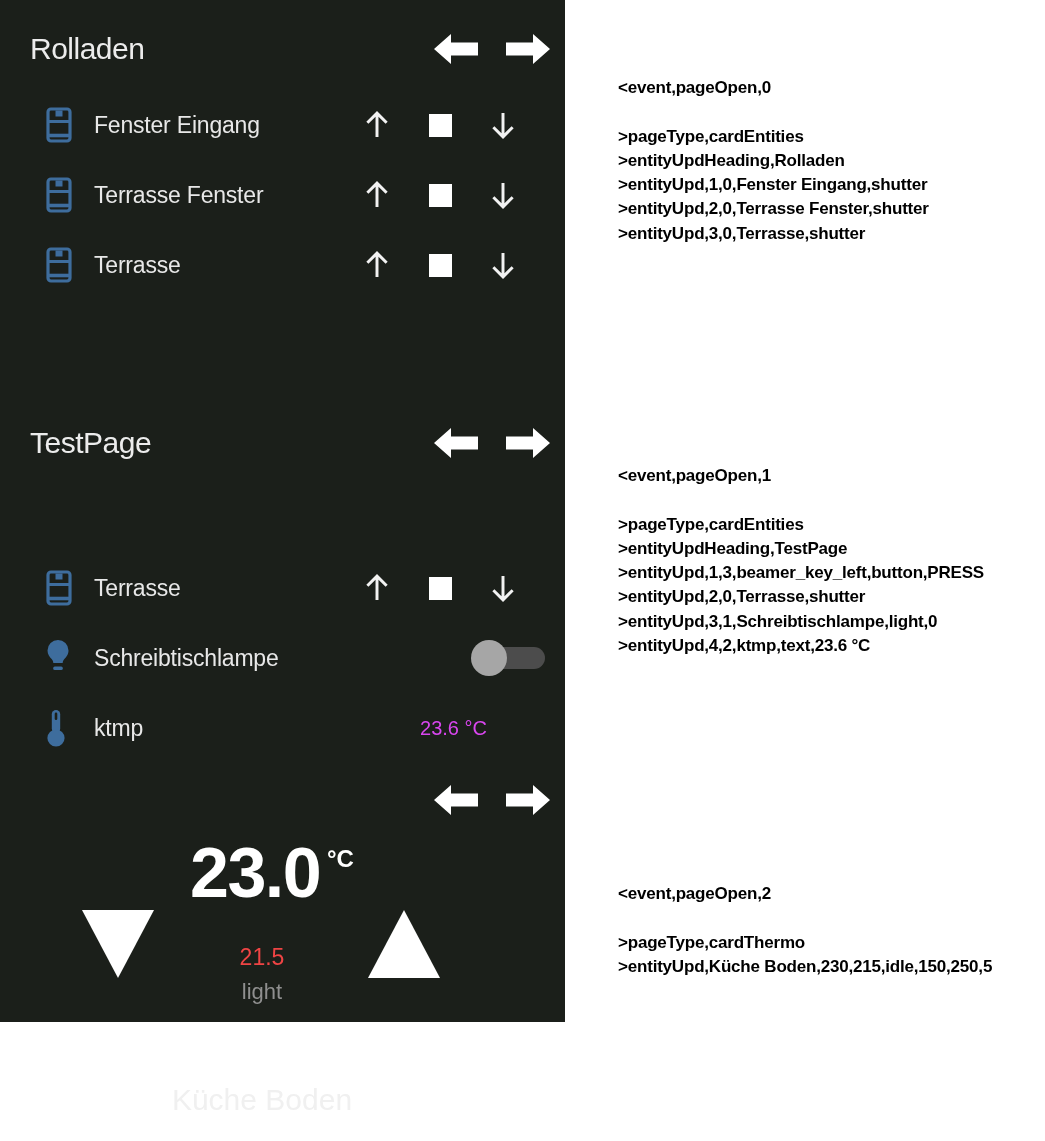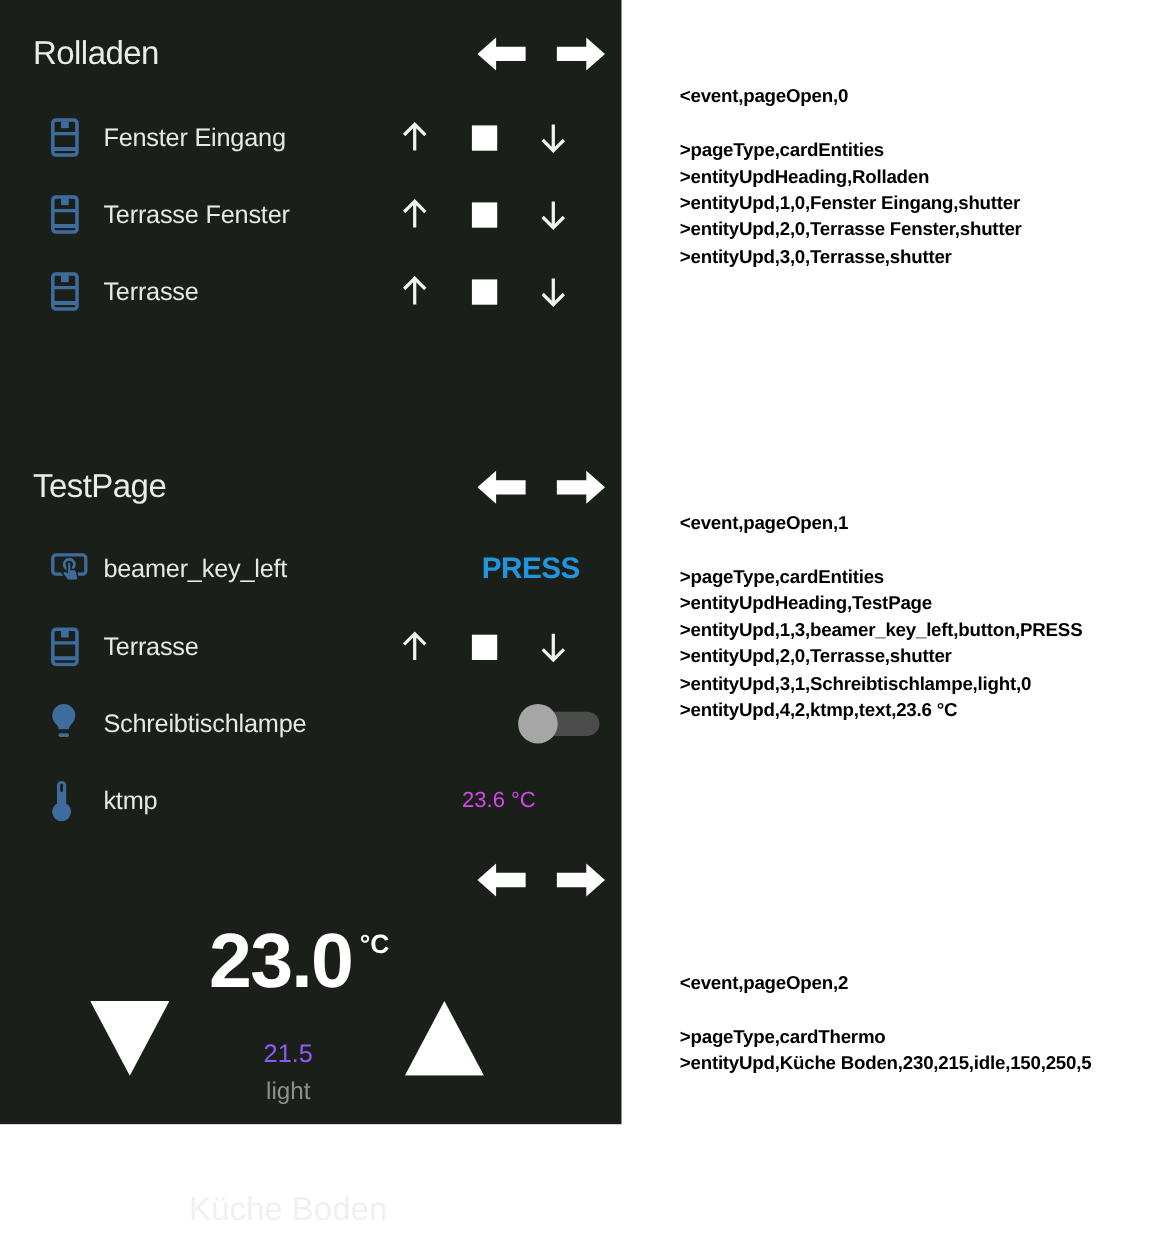--- a/index.html
+++ b/index.html
@@ -71,21 +71,21 @@
     line-height:1; letter-spacing:-1.5px; color:#ffffff; white-space:nowrap;text-align:right;
   }
   .big-temp-unit {
     position:absolute; left:327px; top:845px; font-size:24px; font-weight:700; color:#ffffff;
   }
   .temp-down, .temp-up { position:absolute; width:72px; height:68px; background:#ffffff; }
   .temp-down { left:82px;  top:910px; clip-path:polygon(0 0, 100% 0, 50% 100%); }
   .temp-up   { left:368px; top:910px; clip-path:polygon(50% 0, 100% 100%, 0 100%); }
   .target-temp {
     position:absolute; left:262px; top:944px; transform:translateX(-50%);
-    font-size:23px; color:#8b5cf6;
+    font-size:23px; color:#ef4444;
   }
   .thermo-status {
     position:absolute; left:262px; top:979px; transform:translateX(-50%);
     font-size:22px; color:#8f8f8f;
   }
   .thermo-name {
     position:absolute; left:262px; top:1083px; transform:translateX(-50%);
     font-size:30px; color:#f0f0f0; white-space:nowrap;
   }
 
@@ -198,29 +198,20 @@
       <h1 class="card-title" style="top:43px">TestPage</h1>
       <div class="nav-arrows" style="top:45px">
         <svg width="44" height="34" viewBox="0 0 44 34">
           <polygon points="0,17 17,2 17,10.5 44,10.5 44,23.5 17,23.5 17,32" fill="#ffffff"></polygon>
         </svg>
         <svg width="44" height="34" viewBox="0 0 44 34">
           <polygon points="44,17 27,2 27,10.5 0,10.5 0,23.5 27,23.5 27,32" fill="#ffffff"></polygon>
         </svg>
       </div>
 
-      <div class="entity-row" style="top:101px">
-        <svg class="entity-icon" width="34" height="32" viewBox="0 0 34 32">
-          <rect x="2" y="3.5" width="30" height="17.5" rx="3" fill="none" stroke="#3e6d9d" stroke-width="3"></rect>
-          <circle cx="17" cy="12" r="4.6" fill="none" stroke="#3e6d9d" stroke-width="2.6"></circle>
-          <path d="M15.2 11.5 v7.6 l-2.4-1.3 -2.2 2.2 4.9 6.5 h7 c1.6 0 2.6-1.1 2.3-2.6 l-1.3-5.4 c-.3-1.2-1.2-1.8-2.3-1.8 h-2.7 v-5.2 a1.65 1.65 0 0 0 -3.3 0 z" fill="#3e6d9d" stroke="#1b1f1a" stroke-width="1.4"></path>
-        </svg>
-        <span class="entity-label">beamer_key_left</span>
-        <span class="press-value">PRESS</span>
-      </div>
 
       <div class="entity-row" style="top:172px">
         <svg class="entity-icon" width="26" height="36" viewBox="0 0 26 36">
           <rect x="2" y="2" width="22" height="32" rx="3" fill="none" stroke="#3e6d9d" stroke-width="3.2"></rect>
           <line x1="2" y1="14.5" x2="24" y2="14.5" stroke="#3e6d9d" stroke-width="3"></line>
           <line x1="2" y1="28.5" x2="24" y2="28.5" stroke="#3e6d9d" stroke-width="3.6"></line>
           <rect x="9.5" y="3.5" width="7" height="6" fill="#3e6d9d"></rect>
         </svg>
         <span class="entity-label">Terrasse</span>
         <div class="shutter-controls">

